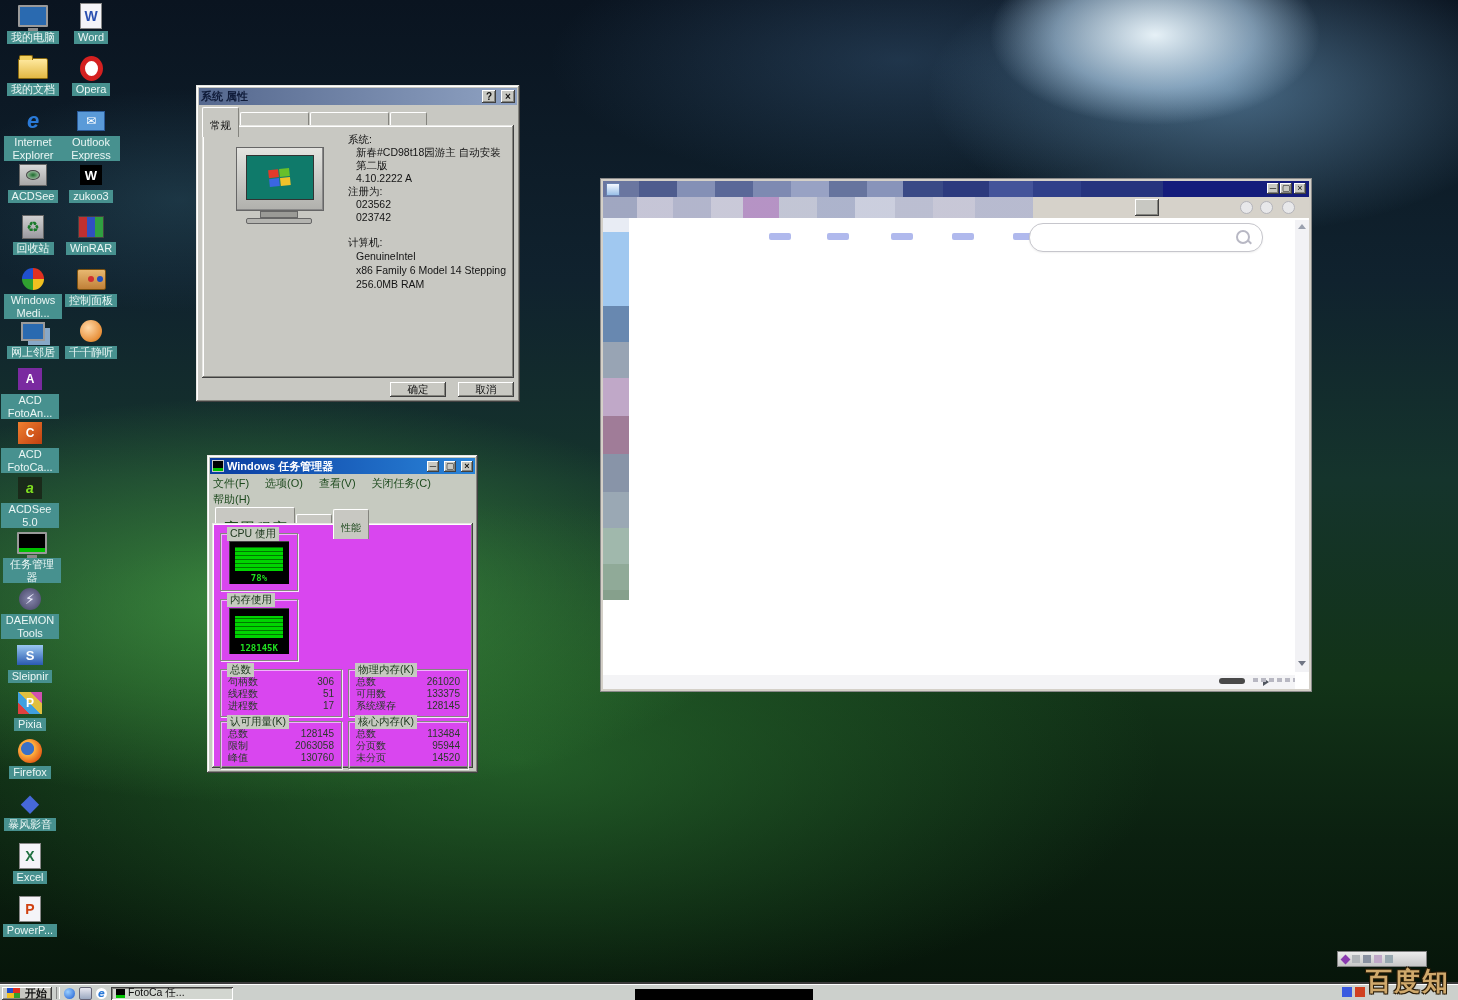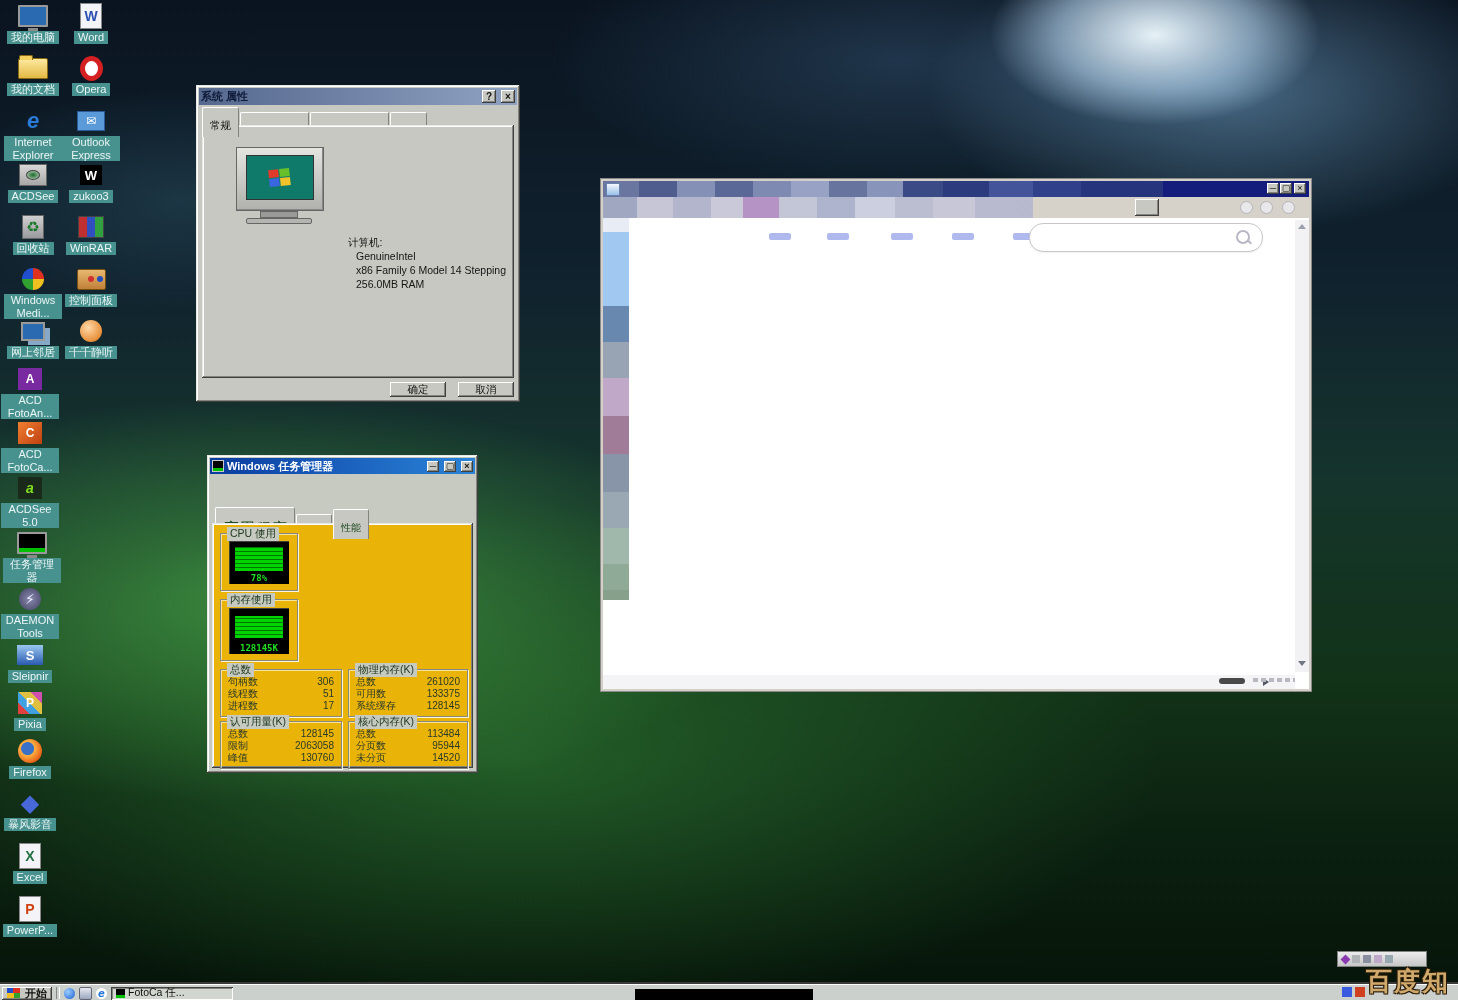--- a/index.html
+++ b/index.html
@@ -268,20 +268,29 @@
             <span style="background:#e23a2a"></span>
               <span style="background:#67c02a"></span>
               <span style="background:#3a66e2"></span>
               <span style="background:#f0c32a"></span>
           </div>
         </div>
       </div>
       <div style="position:absolute;left:58px;top:86px;width:36px;height:5px;background:#9a9a96;border:1px solid #666"></div>
       <div style="position:absolute;left:44px;top:93px;width:64px;height:4px;background:#b4b4b0;border:1px solid #666;border-radius:2px"></div>
 
+      <div style="position:absolute;left:146px;top:8px;font-size:10.5px;color:#141414;line-height:13px">
+        <div>系统:</div>
+        <div style="padding-left:8px">新春#CD98t18园游主 自动安装</div>
+        <div style="padding-left:8px">第二版</div>
+        <div style="padding-left:8px">4.10.2222 A</div>
+        <div>注册为:</div>
+        <div style="padding-left:8px">023562</div>
+        <div style="padding-left:8px">023742</div>
+      </div>
       <div style="position:absolute;left:146px;top:110px;font-size:10.5px;color:#141414;line-height:14px">
         <div>计算机:</div>
         <div style="padding-left:8px">GenuineIntel</div>
         <div style="padding-left:8px">x86 Family 6 Model 14 Stepping</div>
         <div style="padding-left:8px">256.0MB RAM</div>
       </div>
     </div>
     <div class="btn98" style="position:absolute;left:194px;top:297px;width:56px;height:15px;font-size:10.5px">确定</div>
     <div class="btn98" style="position:absolute;left:262px;top:297px;width:56px;height:15px;font-size:10.5px">取消</div>
   </div>
@@ -322,26 +331,35 @@
 
   <div class="abs w98" id="taskmgr" style="left:207px;top:455px;width:271px;height:318px;background:#c6cac0">
     <div class="titlebar" style="position:absolute;left:3px;top:3px;right:3px;height:16px;background:linear-gradient(90deg,#0a3ca0,#2a84d8)">
       <span style="width:10px;height:10px;background:#000;box-shadow:inset 0 -3px 0 #00c000;border:1px solid #c8c8c8"></span>
       <span>Windows 任务管理器</span>
       <span style="flex:1"></span>
       <span class="btn98 wbtn">─</span>
       <span class="btn98 wbtn" style="margin-left:2px">▢</span>
       <span class="btn98 wbtn" style="margin-left:2px">×</span>
     </div>
+    <div style="position:absolute;left:6px;top:21px;right:6px;font-size:11px;color:#1e4a1e">
+      <div style="display:flex;gap:16px">
+        <span>文件(F)</span>
+        <span>选项(O)</span>
+        <span>查看(V)</span>
+        <span>关闭任务(C)</span>
+      </div>
+      <div style="margin-top:1px"><span>帮助(H)</span></div>
+    </div>
     <div style="position:absolute;left:8px;top:52px;display:flex;align-items:flex-end">
       <span class="tab" style="font-size:16px;color:#1e4a1e">应用程序</span>
       <span class="tab" style="font-size:10px;color:#1e4a1e">进程</span>
       <span class="tab sel" style="font-size:10px;color:#1e4a1e">性能</span>
     </div>
-    <div class="w98" style="position:absolute;left:5px;top:68px;right:5px;bottom:5px;background:#eab308">
+    <div class="w98" style="position:absolute;left:5px;top:68px;right:5px;bottom:5px;background:#d946ef">
 
       <div class="grp" style="left:8px;top:10px;width:76px;height:56px">
         <span class="cap">CPU 使用</span>
         <div class="led" style="position:absolute;left:8px;top:7px;right:8px;bottom:6px">
           <div class="ledfill" style="top:6px;height:24px"></div>
           <div class="ledtxt">78%</div>
         </div>
       </div>
 
 

